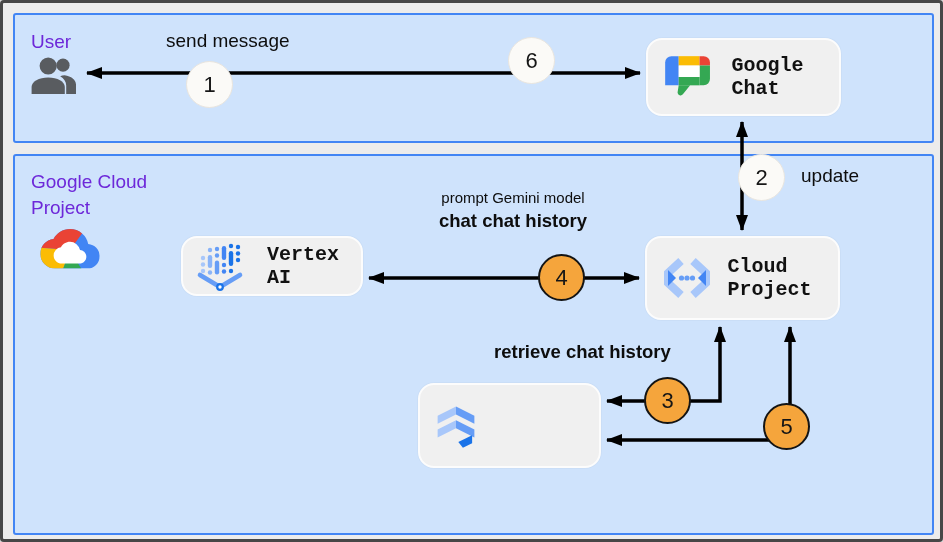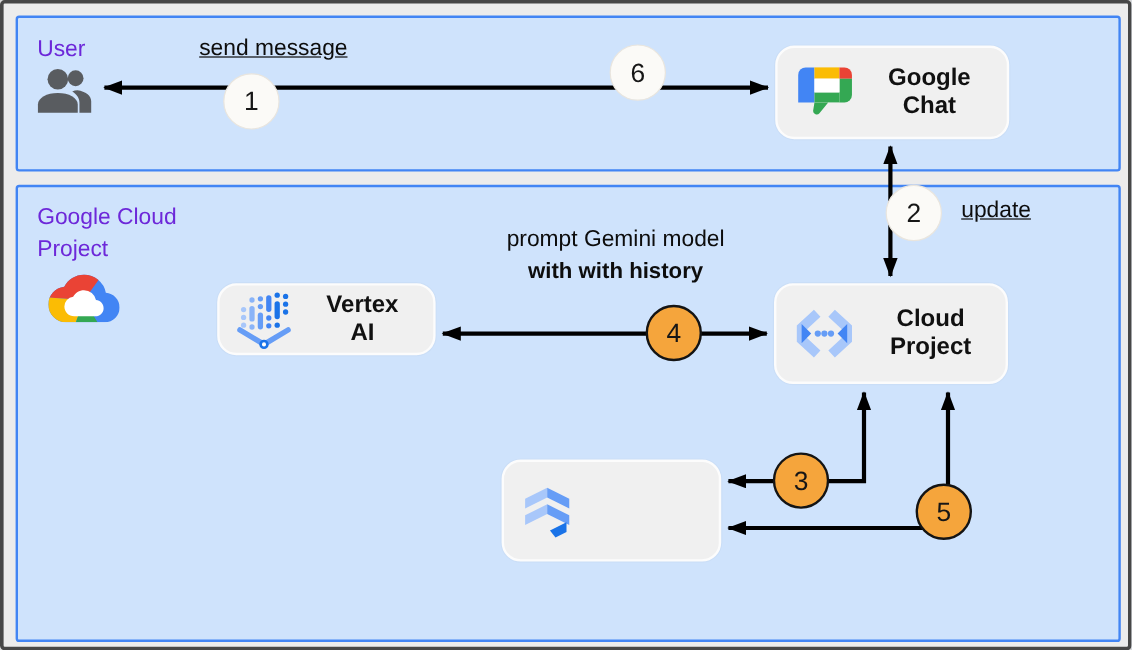--- a/index.html
+++ b/index.html
@@ -5,33 +5,33 @@
   html,body{margin:0;padding:0;background:#d8d8d8;font-family:"Liberation Sans",sans-serif;}
   .canvas{position:relative;width:943px;height:542px;background:#ECECEC;border:3px solid #474747;
           border-radius:4px;box-sizing:border-box;overflow:hidden;}
   .zone{position:absolute;background:#CFE3FC;border:2px solid #4285F4;border-radius:3px;box-sizing:border-box;}
   .zone-top{left:10px;top:10px;width:921px;height:130px;}
   .zone-gcp{left:10px;top:151px;width:921px;height:381px;}
   .arrow-layer{position:absolute;left:0;top:0;width:943px;height:542px;pointer-events:none;}
   .node{position:absolute;background:#F0F0F0;border:2px solid #FCFCFC;border-radius:16px;
         box-sizing:border-box;display:flex;align-items:center;padding:0 13px;gap:12px;
         box-shadow:0 0 0 1px rgba(0,0,0,0.02);}
-  .node-label{flex:1;text-align:center;font-size:20px;font-weight:700;color:#111;line-height:1.15;}
+  .node-label{flex:1;font-size:20px;font-weight:700;color:#111;line-height:1.15;font-family:Liberation Mono, monospace;}
   .node-gchat{left:643px;top:35px;width:195px;height:78px;}
   .node-gchat .node-label{max-width:86px;margin:0 auto;}
   .node-vertex{left:178px;top:233px;width:182px;height:60px;}
   .node-vertex .node-label{max-width:70px;margin:0 auto;}
   .node-cfunc{left:642px;top:233px;width:195px;height:84px;}
   .node-cfunc .node-label{max-width:96px;margin:0 auto;}
   .node-fstore{left:415px;top:380px;width:183px;height:85px;}
   .node-fstore .node-label{white-space:nowrap;}
-  .lbl{position:absolute;font-size:19px;font-weight:500;color:#0d0d0d;white-space:nowrap;text-decoration:underline;}
+  .lbl{position:absolute;font-size:19px;font-weight:500;color:#0d0d0d;white-space:nowrap;}
   .lbl-b{font-weight:700;font-size:18.5px;}
   .prompt-block{position:absolute;left:400px;top:186px;width:220px;text-align:center;color:#0d0d0d;}
-  .prompt-block .l1{display:block;font-size:19px;font-weight:500;}
+  .prompt-block .l1{display:block;font-size:15px;font-weight:500;}
   .prompt-block .l2{display:block;font-size:18.5px;font-weight:700;margin-top:4px;}
   .step{position:absolute;border-radius:50%;display:flex;align-items:center;justify-content:center;
         font-size:22px;font-weight:500;color:#161616;box-sizing:border-box;}
   .step-white{width:47px;height:47px;background:#FBFAF7;border:1px solid #E9E5DE;}
   .step-orange{width:47px;height:47px;background:#F5A53C;border:2px solid #141414;}
   .zone-title{position:absolute;font-size:19px;font-weight:500;color:#6d28d9;line-height:1.35;}
   .user-title{left:28px;top:26px;}
   .gcp-title{left:28px;top:166px;width:140px;}
   .icon{flex:0 0 auto;}
   .abs{position:absolute;}
@@ -155,22 +155,23 @@
       <polygon points="4,27 20,19 20,26 4,34" fill="#A8C7FA"></polygon>
       <polygon points="20,19 36,27 36,34 20,26" fill="#669DF6"></polygon>
       <polygon points="22,38 34,32 34,39 26,43" fill="#1A73E8"></polygon>
     </svg>
   </div>
 
   <div class="lbl" style="left:163px;top:27px;">send message</div>
   <div class="lbl" style="left:798px;top:162px;">update</div>
   <div class="prompt-block">
     <span class="l1">prompt Gemini model</span>
-    <span class="l2">with with history</span>
+    <span class="l2">chat chat history</span>
   </div>
+  <div class="lbl lbl-b" style="left:491px;top:338px;">retrieve chat history</div>
 
   <div class="step step-white" style="left:183px;top:58px;">1</div>
   <div class="step step-white" style="left:505px;top:34px;">6</div>
   <div class="step step-white" style="left:735px;top:151px;">2</div>
   <div class="step step-orange" style="left:535px;top:251px;">4</div>
   <div class="step step-orange" style="left:641px;top:374px;">3</div>
   <div class="step step-orange" style="left:760px;top:400px;">5</div>
 
 </div>
 

